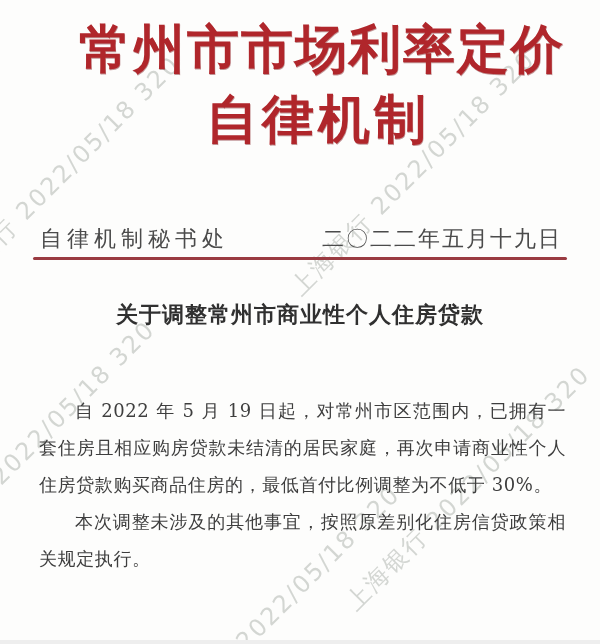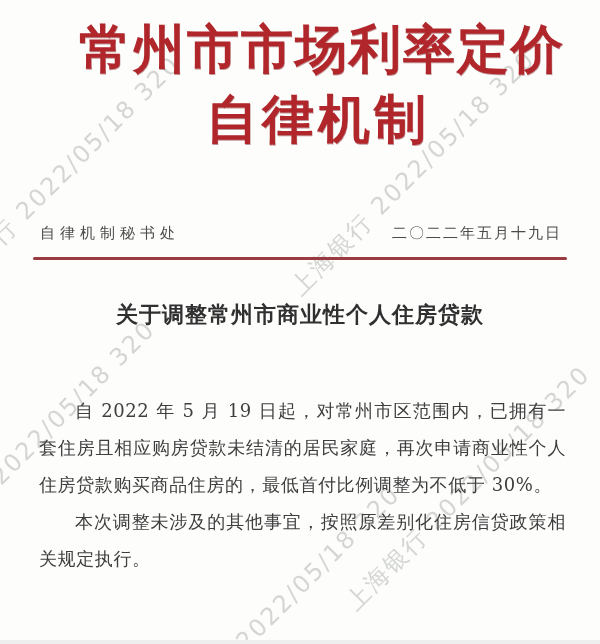--- a/index.html
+++ b/index.html
@@ -57,21 +57,21 @@
     margin-left: 36px;
   }
 
   
   .meta-row {
     position: absolute;
     top: 224px; left: 40px; right: 38px;
     display: flex;
     justify-content: space-between;
     align-items: baseline;
-    font-size: 15px;
+    font-size: 22px;
     color: #4b4b4b;
     gap: 24px;
   }
   .meta-row .issuer { letter-spacing: 5px; }
   .meta-row .date   { letter-spacing: 2px; font-family: Liberation Mono, monospace; }
 
   
   .red-rule {
     position: absolute;
     top: 257px; left: 33px; right: 33px;

